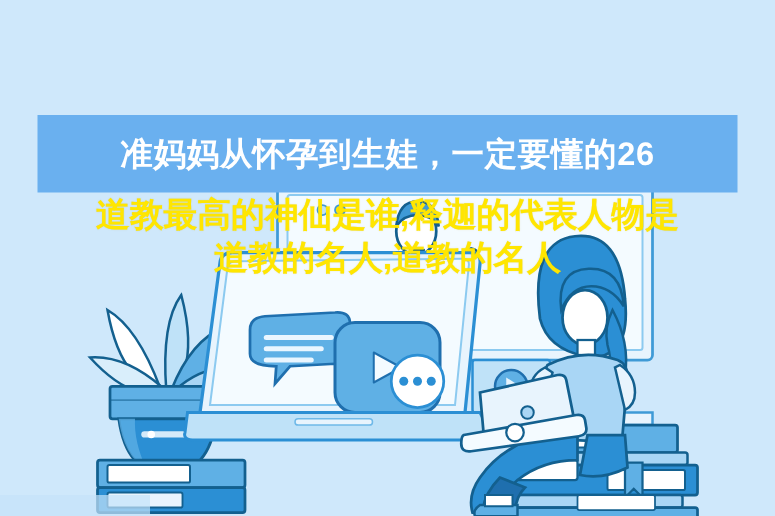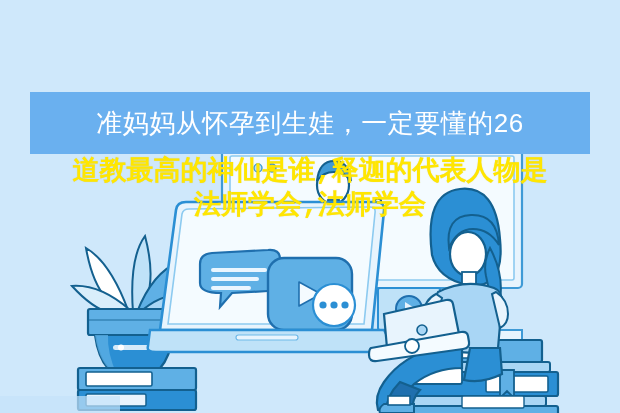--- a/index.html
+++ b/index.html
@@ -36,21 +36,21 @@
     height: 62px;
     background: #6ab0ef;
     z-index: 20;
     display: flex;
     align-items: center;
     justify-content: center;
   }
   .title-band-text {
     color: #ffffff;
     font-size: 26px;
-    font-weight: normal;
+    font-weight: bold;
     letter-spacing: 0.5px;
     white-space: nowrap;
     line-height: 1;
   }
 
   
   .caption {
     position: absolute;
     left: 0;
     top: 155px;
@@ -60,21 +60,20 @@
     color: #ffe600;
     font-size: 27px;
     font-weight: bold;
     line-height: 34px;
     letter-spacing: 0px;
     text-shadow: 0 0 1px rgba(180,150,0,0.35);
   }
   .caption-line {
     display: block;
     white-space: nowrap;
-    font-family: Liberation Mono, monospace;
   }
 </style>
 </head>
 <body>
 
 <div id="canvas">
 
   <svg class="illo" viewBox="0 0 620 413" xmlns="http://www.w3.org/2000/svg">
     <defs>
       <clipPath id="frame">
@@ -267,16 +266,16 @@
       <rect x="0" y="396" width="120" height="17" fill="#c4e2f9" opacity="0.7"></rect>
     </g>
   </svg>
 
   <div class="title-band">
     <span class="title-band-text">准妈妈从怀孕到生娃，一定要懂的26</span>
   </div>
 
   <div class="caption">
     <span class="caption-line">道教最高的神仙是谁,释迦的代表人物是</span>
-    <span class="caption-line">法师学会,法师学会</span>
+    <span class="caption-line">道教的名人,道教的名人</span>
   </div>
 
 </div>
 
 </body></html>

